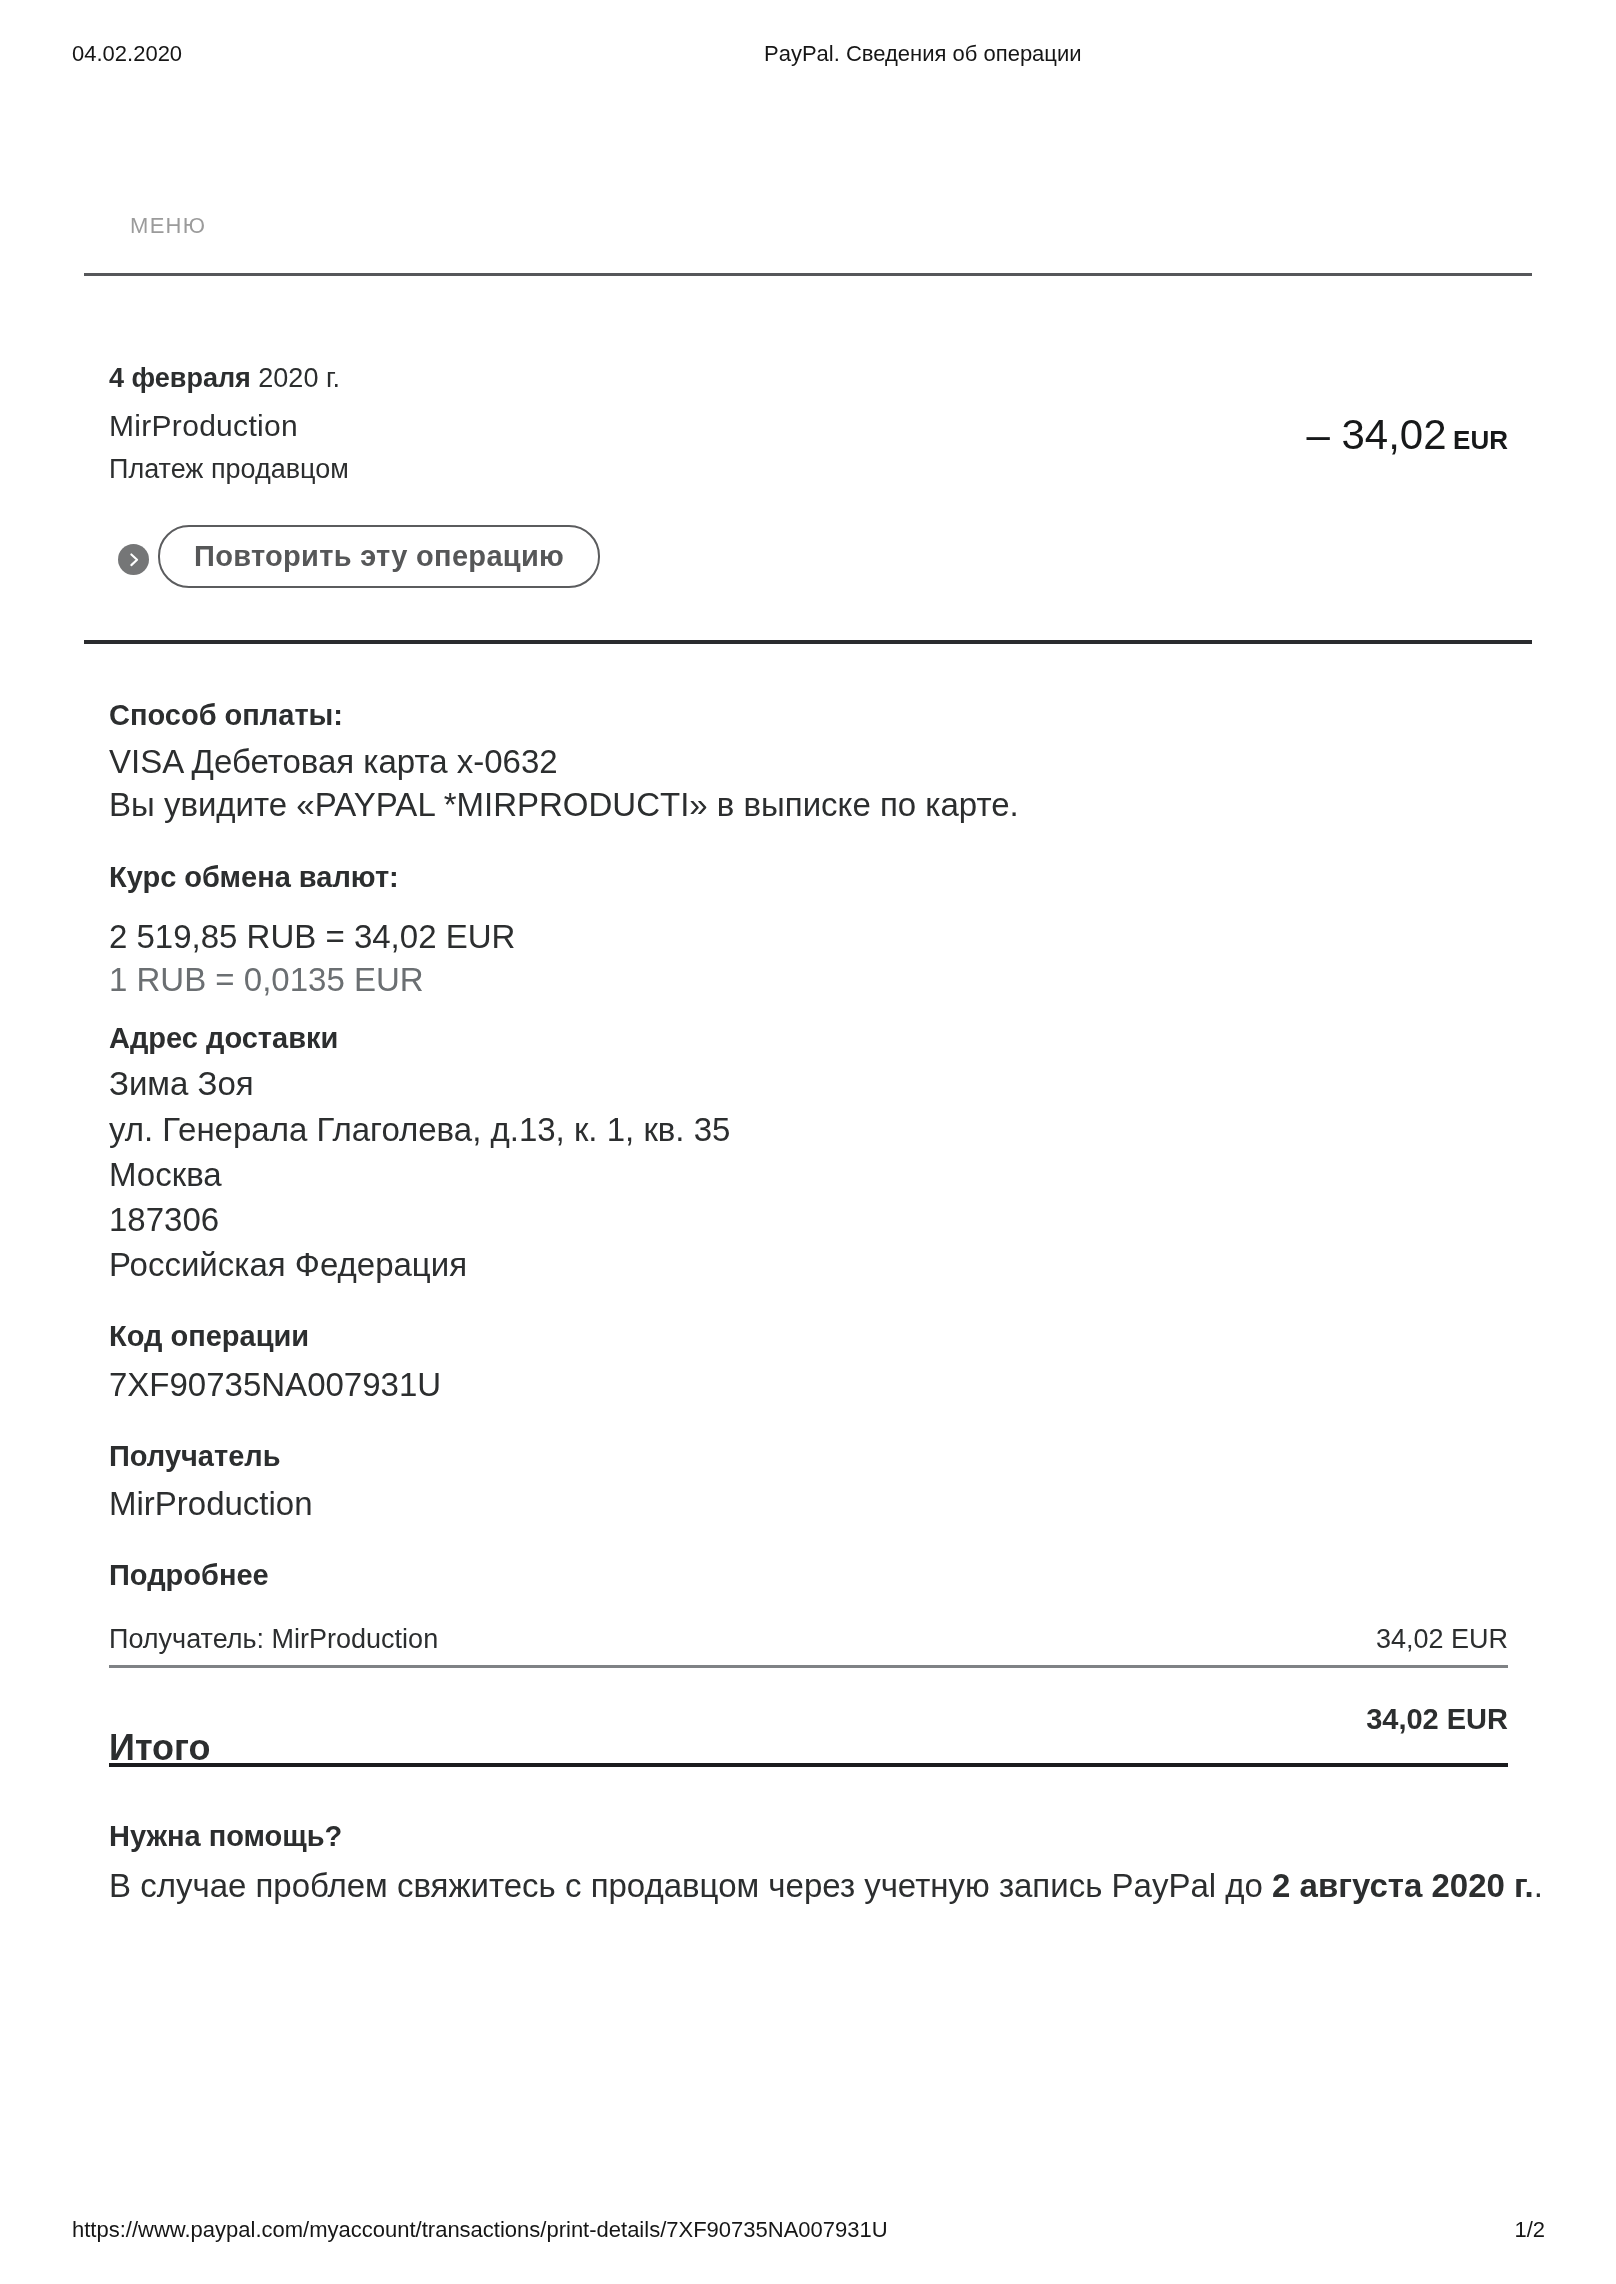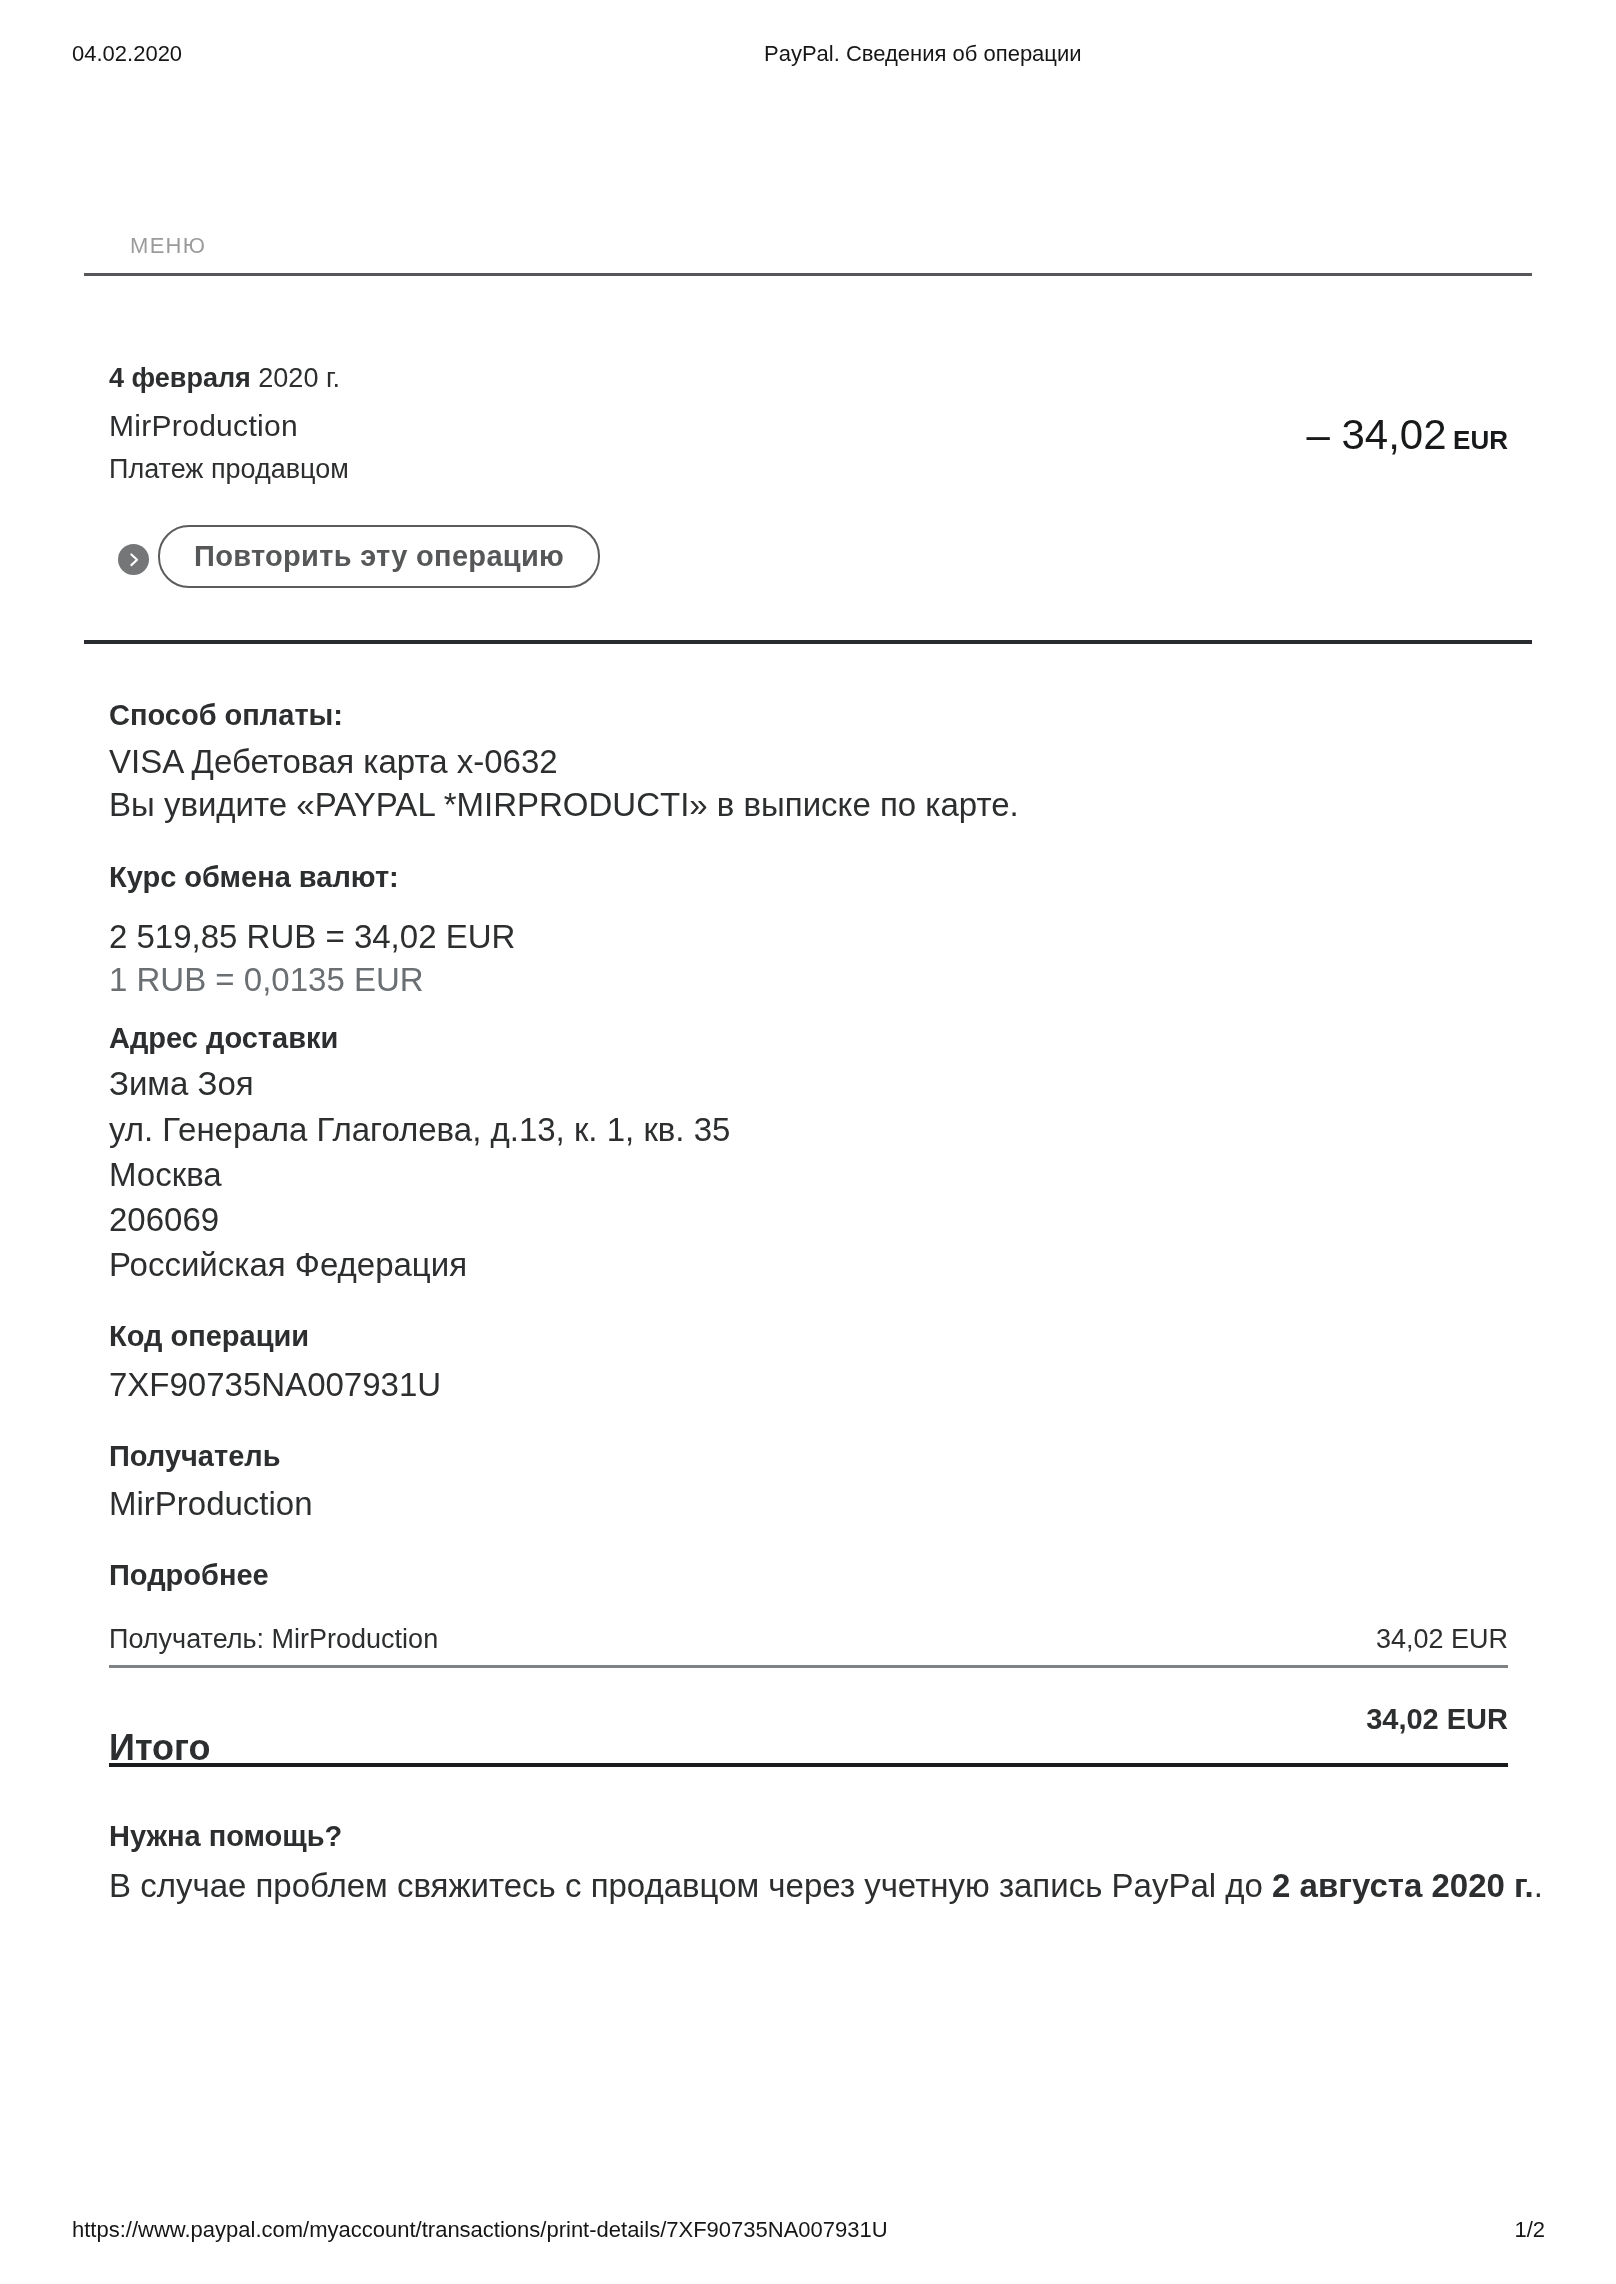--- a/index.html
+++ b/index.html
@@ -13,21 +13,21 @@
   }
   .abs { position:absolute; }
 
   
   .ph-date  { top:41px;  left:72px;  font-size:22px; color:#161616; }
   .ph-title { top:41px;  left:764px; font-size:22px; color:#161616; }
   .pf-url   { top:2217px; left:72px; font-size:22px; color:#161616; }
   .pf-page  { top:2217px; right:71px; font-size:22px; color:#161616; }
 
   
-  .menu { top:213px; left:130px; font-size:22px; letter-spacing:1.3px; color:#9b9b9b; cursor:pointer;margin-top:20px; }
+  .menu { top:213px; left:130px; font-size:22px; letter-spacing:1.3px; color:#9b9b9b; cursor:pointer; }
   .hr-top    { top:273px;  left:84px; width:1448px; height:3.3px; background:#56575a; }
   .hr-middle { top:640px;  left:84px; width:1448px; height:3.9px; background:#2a2b2e; }
 
   
   .tx-date   { top:363px; left:109px; font-size:27px; }
   .tx-date b { font-weight:700; }
   .tx-merchant { top:409px; left:109px; font-size:30px; letter-spacing:0.3px; }
   .tx-status { top:454px; left:109px; font-size:27px; }
   .tx-amount { top:411px; right:108px; font-size:42px; font-weight:400; color:#17191a; }
   .tx-amount .cur { font-size:26px; margin-left:6.5px;font-weight:bold; }
@@ -116,21 +116,21 @@
 <div class="abs line pm-note">Вы увидите «PAYPAL *MIRPRODUCTI» в выписке по карте.</div>
 
 <div class="abs lbl fx-label">Курс обмена валют:</div>
 <div class="abs line fx-total">2 519,85 RUB = 34,02 EUR</div>
 <div class="abs line fx-unit">1 RUB = 0,0135 EUR</div>
 
 <div class="abs lbl ship-label">Адрес доставки</div>
 <div class="abs line ship-0">Зима Зоя</div>
 <div class="abs line ship-1">ул. Генерала Глаголева, д.13, к. 1, кв. 35</div>
 <div class="abs line ship-2">Москва</div>
-<div class="abs line ship-3">206069</div>
+<div class="abs line ship-3">187306</div>
 <div class="abs line ship-4">Российская Федерация</div>
 
 <div class="abs lbl code-label">Код операции</div>
 <div class="abs line code-value">7XF90735NA007931U</div>
 
 <div class="abs lbl rcpt-label">Получатель</div>
 <div class="abs line rcpt-value">MirProduction</div>
 
 <div class="abs lbl det-label">Подробнее</div>
 <div class="abs det-row-label" style="left:109px;">Получатель: MirProduction</div>

